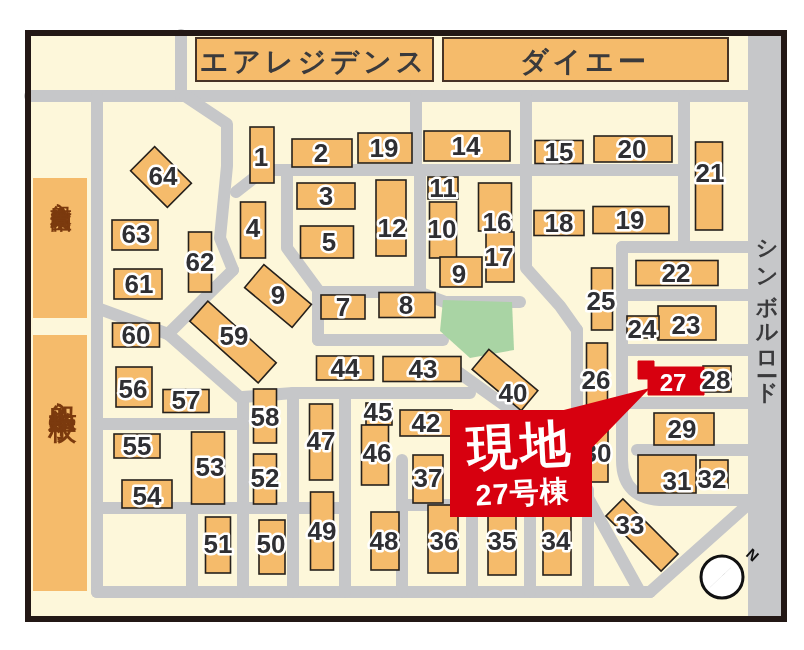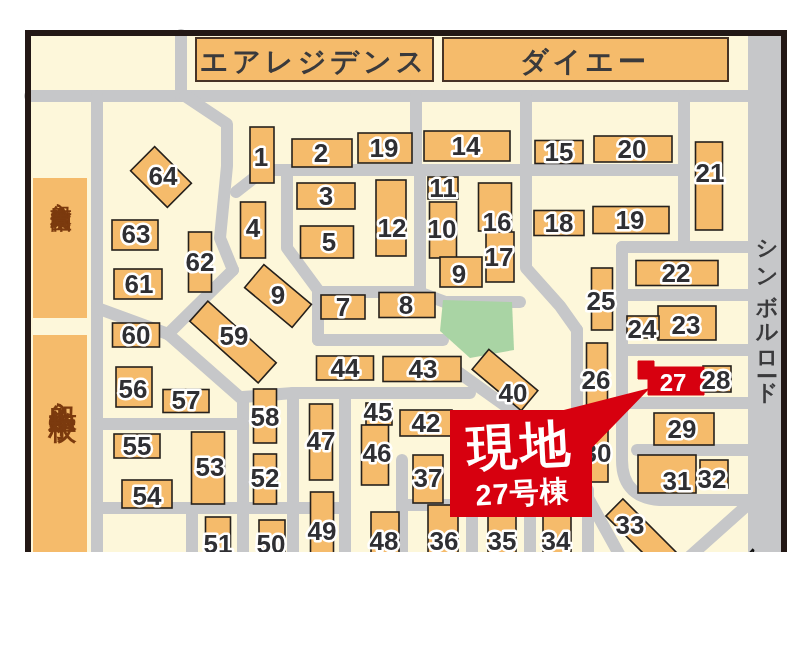--- a/index.html
+++ b/index.html
@@ -1,16 +1,16 @@
 <!DOCTYPE html>
 <html style="--bg: #fdf7da; --road: #c6c7c9; --building: #f5bb6b; --outline: #26211c; --label: #2f2f33; --park: #a9d4a4; --red: #d7000f; --frame: #231815; --strip_text: #7b3a0e; --banner_text: #3a3a3c;"><head>
 <meta charset="utf-8">
 <style>
   html,body{margin:0;padding:0;background:#ffffff;}
-  .stage{position:relative;width:804px;height:552px;background:#ffffff;overflow:hidden;
+  .stage{position:relative;width:804px;height:650px;background:#ffffff;overflow:hidden;
          font-family:"Liberation Sans",sans-serif;}
   .stage svg{position:absolute;left:0;top:0;}
   
   .mapbg{fill:var(--bg);}
   .frame{fill:none;stroke:var(--frame);stroke-width:6;}
   .road{fill:none;stroke:var(--road);stroke-width:12;stroke-linecap:round;stroke-linejoin:round;}
   .roadwide{fill:none;stroke:var(--road);stroke-width:34;}
   .park{fill:var(--park);}
   .bld{fill:var(--building);stroke:var(--outline);stroke-width:1.6;}
   .banner{fill:var(--building);stroke:#473325;stroke-width:2;}

